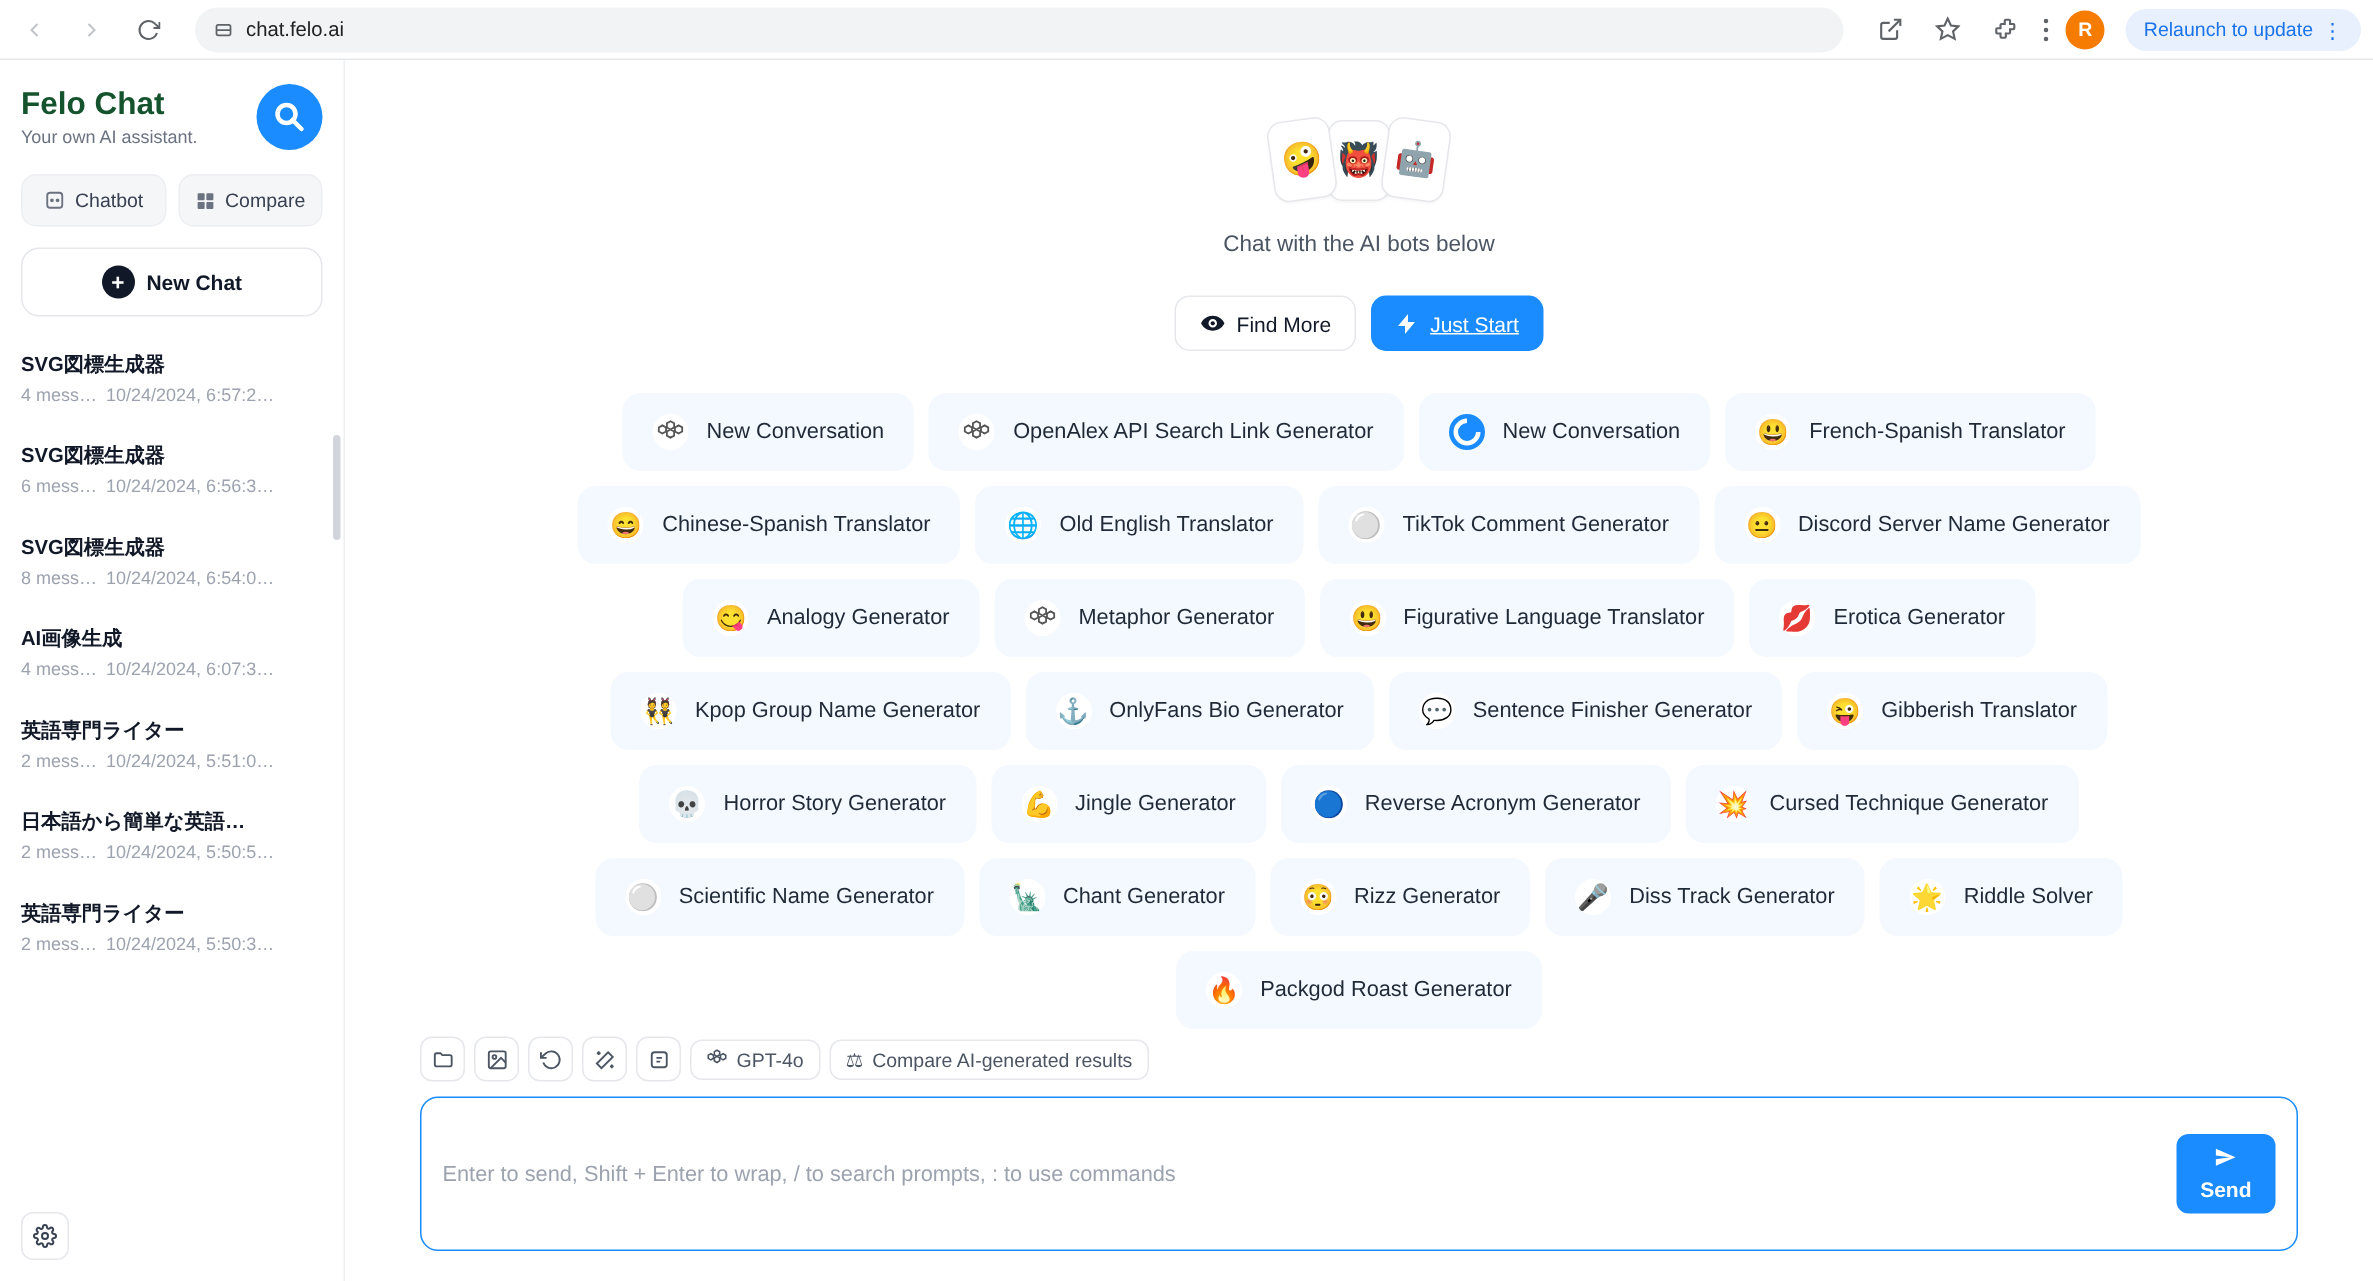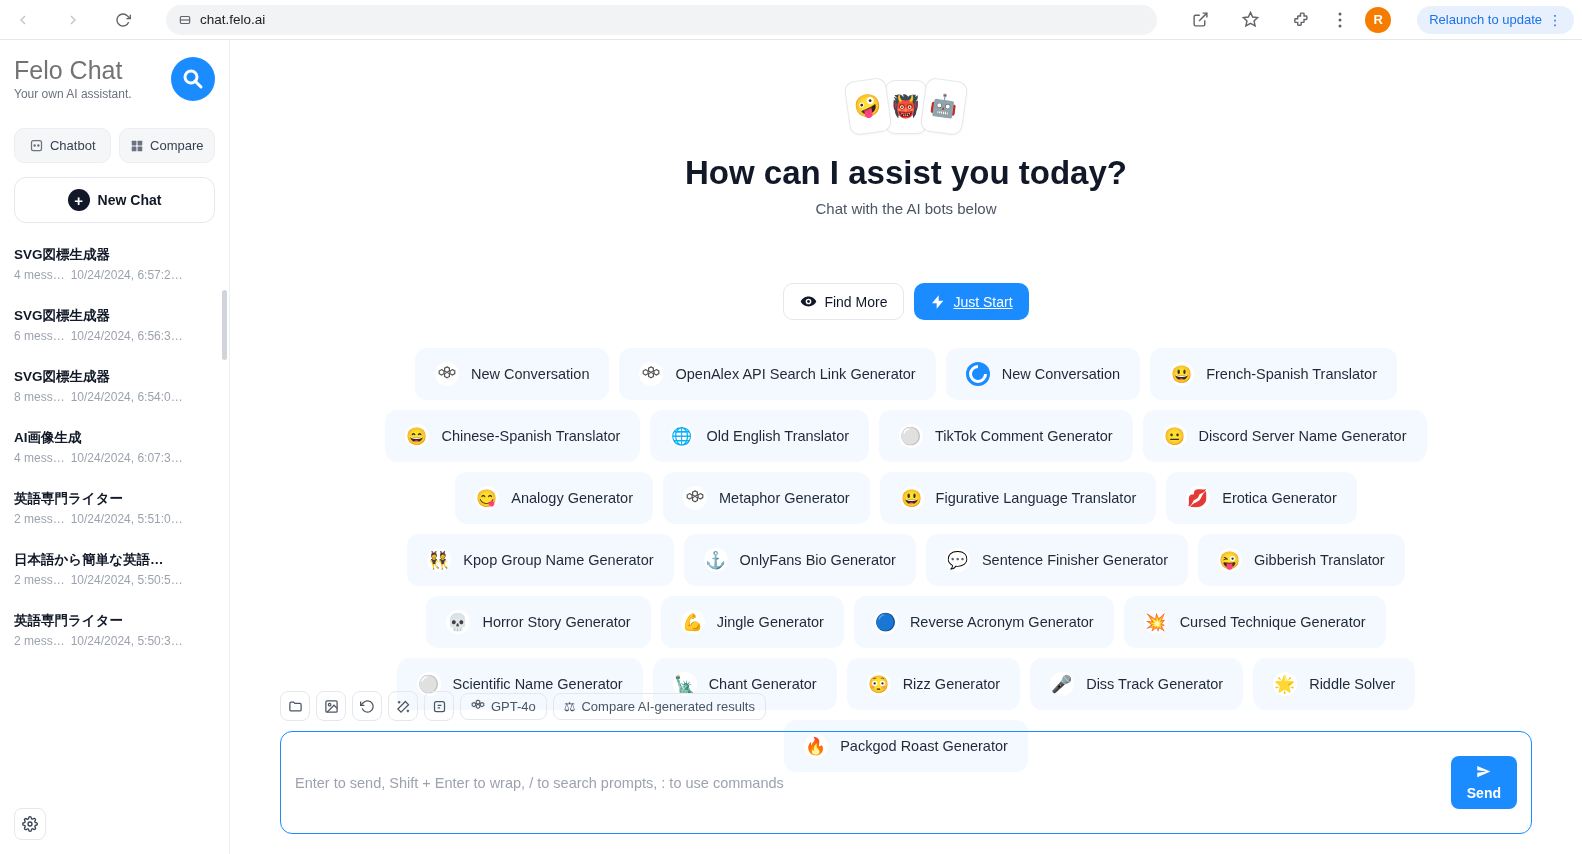--- a/index.html
+++ b/index.html
@@ -1,59 +1,59 @@
 <!DOCTYPE html>
 <html><head>
 <meta charset="utf-8">
 <style>
   * { box-sizing: border-box; margin: 0; padding: 0; }
   body { font-family: -apple-system, BlinkMacSystemFont, "Segoe UI", Arial, sans-serif; background: #fff; color: #1f2937; width: 1582px; height: 854px; overflow: hidden; }
 
   
-  .browser-bar { height: 40px; display: flex; align-items: center; padding: 0 8px; gap: 20px; border-bottom: 1px solid #e5e7eb; }
+  .browser-bar { height: 40px; display: flex; align-items: center; padding: 0 8px; gap: 8px; border-bottom: 1px solid #e5e7eb; }
   .nav-btn { width: 30px; height: 30px; display:flex; align-items:center; justify-content:center; color:#5f6368; border-radius:50%; }
   .nav-btn.disabled { color:#c0c3c7; }
   .url-bar { flex:1; margin:0 8px; height:30px; background:#f1f3f4; border-radius:15px; display:flex; align-items:center; padding:0 12px; gap:8px; font-size:13.5px; color:#202124;}
   .url-icon { color:#5f6368; font-size:14px; }
   .br-icon { width:30px; height:30px; display:flex;align-items:center;justify-content:center; color:#5f6368; }
   .avatar-r { width:26px;height:26px;border-radius:50%;background:#f57c00;color:#fff;font-size:13px;font-weight:600;display:flex;align-items:center;justify-content:center;}
   .relaunch { background:#e8f0fe; color:#1a73e8; border-radius:16px; padding:6px 12px; font-size:13px; display:flex; align-items:center; gap:6px; margin-left:6px;}
   .relaunch .dots{font-size:14px;color:#1a73e8;}
 
   .app { display:flex; height:814px; }
 
   
   .sidebar { width:230px; border-right:1px solid #eef0f2; padding:16px 14px; display:flex; flex-direction:column; position:relative;}
   .brand { display:flex; align-items:center; justify-content:space-between; margin-bottom:16px;}
-  .brand-text .title { font-size:25px; font-weight:400; color:#737373; }
+  .brand-text .title { font-size:21px; font-weight:700; color:#14532d; }
   .brand-text .subtitle { font-size:12px; color:#6b7280; margin-top:2px;}
   .brand-logo { width:44px;height:44px;border-radius:50%;background:#1a8cff;display:flex;align-items:center;justify-content:center;color:#fff;}
   .mode-tabs { display:flex; gap:8px; margin-bottom:14px;}
-  .mode-tab { flex:1; background:#f5f6f8; border:1px solid #eceef1; border-radius:10px; padding:9px 4px; display:flex; align-items:center; justify-content:center; gap:6px; font-size:13px; color:#374151; cursor:pointer;margin-top:11px;}
+  .mode-tab { flex:1; background:#f5f6f8; border:1px solid #eceef1; border-radius:10px; padding:9px 4px; display:flex; align-items:center; justify-content:center; gap:6px; font-size:13px; color:#374151; cursor:pointer;}
   .mode-tab .ic{font-size:14px;color:#6b7280;}
   .new-chat { width:100%; border:1px solid #e5e7eb; border-radius:12px; padding:11px 0; display:flex; align-items:center; justify-content:center; gap:8px; font-size:14px; font-weight:600; color:#111827; background:#fff; cursor:pointer;}
   .new-chat .plus{width:22px;height:22px;border-radius:50%;background:#111827;color:#fff;display:flex;align-items:center;justify-content:center;font-size:15px;line-height:1;}
   .chat-list { margin-top:10px; padding-right:4px;}
   .chat-item { padding:12px 0; border-top:1px solid transparent; cursor:pointer;}
   .chat-item .ct { font-size:13.5px; font-weight:700; color:#111827; white-space:nowrap; overflow:hidden; text-overflow:ellipsis;}
   .chat-meta { display:flex; gap:6px; font-size:12px; color:#9ca3af; margin-top:4px;}
   .chat-meta span{white-space:nowrap; overflow:hidden; text-overflow:ellipsis;text-align:right;}
   .chat-meta .msgs{max-width:55px;}
   .settings-btn { position:absolute; left:14px; bottom:14px; width:32px;height:32px;border:1px solid #e5e7eb;border-radius:8px;display:flex;align-items:center;justify-content:center;color:#374151;cursor:pointer;}
   .side-scroll{position:absolute;right:2px;top:250px;width:5px;height:70px;background:#d1d5db;border-radius:3px;}
 
   
   .main { flex:1; display:flex; flex-direction:column; align-items:center; padding-top:40px; position:relative;}
   .emoji-cards { display:flex; gap:-6px; margin-bottom:20px;}
   .ecard { width:42px; height:54px; border:1px solid #e5e7eb; border-radius:10px; background:#fff; display:flex; align-items:center; justify-content:center; font-size:22px; box-shadow:0 1px 2px rgba(0,0,0,0.04);}
   .ecard.l{transform:rotate(-8deg) translateX(4px);}
   .ecard.r{transform:rotate(8deg) translateX(-4px);}
   .headline { font-size:33px; font-weight:700; color:#111827; margin-bottom:8px;}
   .subhead { font-size:15px; color:#4b5563; margin-bottom:26px;}
-  .cta-row { display:flex; gap:10px; margin-bottom:28px;margin-top:40px;}
+  .cta-row { display:flex; gap:10px; margin-bottom:28px;}
   .cta { border-radius:10px; padding:9px 16px; font-size:14px; display:flex; align-items:center; gap:7px; cursor:pointer;}
   .cta.find { background:#fff; border:1px solid #e5e7eb; color:#111827;}
   .cta.start { background:#1a8cff; color:#fff; border:none;text-decoration:underline;}
 
   .bots { width:1170px; display:flex; flex-wrap:wrap; gap:10px; justify-content:center;text-align:right;}
   .bot { background:#f4f9ff; border-radius:12px; padding:14px 20px; display:flex; align-items:center; gap:12px; font-size:14.5px; color:#1f2937; cursor:pointer; white-space:nowrap;}
   .bot .bi { width:24px; height:24px; border-radius:50%; display:flex; align-items:center; justify-content:center; font-size:17px; background:#fff;}
   .bot .bi.blue{background:#1a8cff;color:#fff;}
   .bot .bi.openai svg{width:18px;height:18px;}
 
@@ -231,21 +231,20 @@
         </svg>
     </div>
   </div>
 
   <div class="main">
     <div class="emoji-cards">
       <div class="ecard l">🤪</div>
       <div class="ecard">👹</div>
       <div class="ecard r">🤖</div>
     </div>
-    <div class="headline">How can I assist you today?</div>
     <div class="subhead">Chat with the AI bots below</div>
     <div class="cta-row">
       <div class="cta find">
         <span>
           <svg width="17" height="17" viewBox="0 0 24 24" fill="currentColor">
               <path d="M12 5C7 5 2.73 8.11 1 12c1.73 3.89 6 7 11 7s9.27-3.11 11-7c-1.73-3.89-6-7-11-7zm0 11a4 4 0 1 1 0-8 4 4 0 0 1 0 8z"></path>
               <circle cx="12" cy="12" r="2"></circle>
             </svg>
         </span>
         <span>Find More</span>

